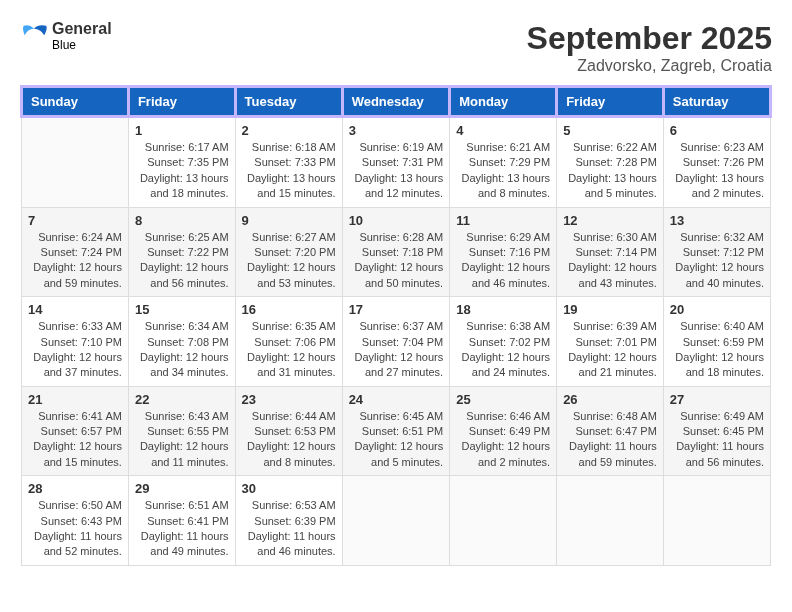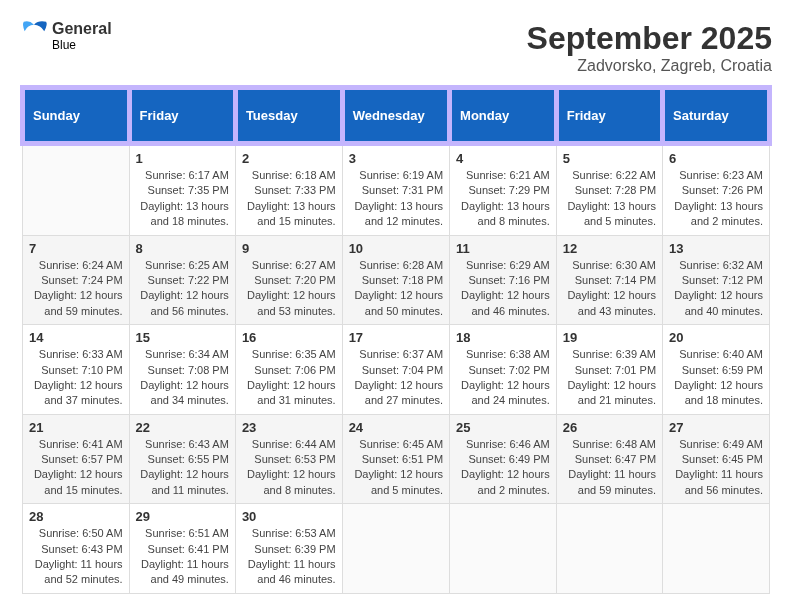--- a/index.html
+++ b/index.html
@@ -11,21 +11,21 @@
       padding: 20px;
     }
     .header {
       display: flex;
       justify-content: space-between;
       align-items: flex-start;
       margin-bottom: 10px;
     }
     .logo {
       display: flex;
-      align-items: flex-start;
+      align-items: flex-end;
       gap: 4px;
     }
     .logo-icon {
       width: 28px;
       height: 28px;
     }
     .title-block {
       text-align: right;
     }
     .month-title {
@@ -38,24 +38,24 @@
       color: #555;
     }
     .calendar {
       width: 100%;
       border-collapse: collapse;
     }
     .calendar th {
       background-color: #1565c0;
       color: #fff;
       text-align: left;
-      padding: 18px 8px;
+      padding: 6px 8px;
       font-size: 13px;
       font-weight: bold;
-      border: 5px solid #c4b5fd;
+      border: 3px solid #c4b5fd;
     }
     .calendar td {
       vertical-align: top;
       border: 1px solid #ddd;
       padding: 5px 6px;
       width: 108px;
       font-size: 11px;
       color: #333;
       min-height: 80px;
     }

